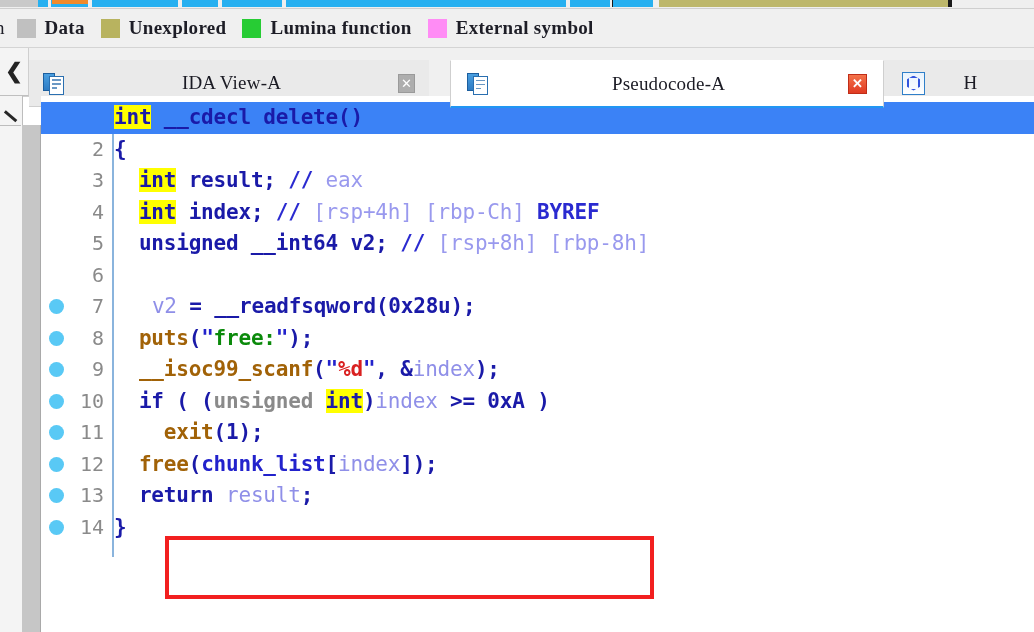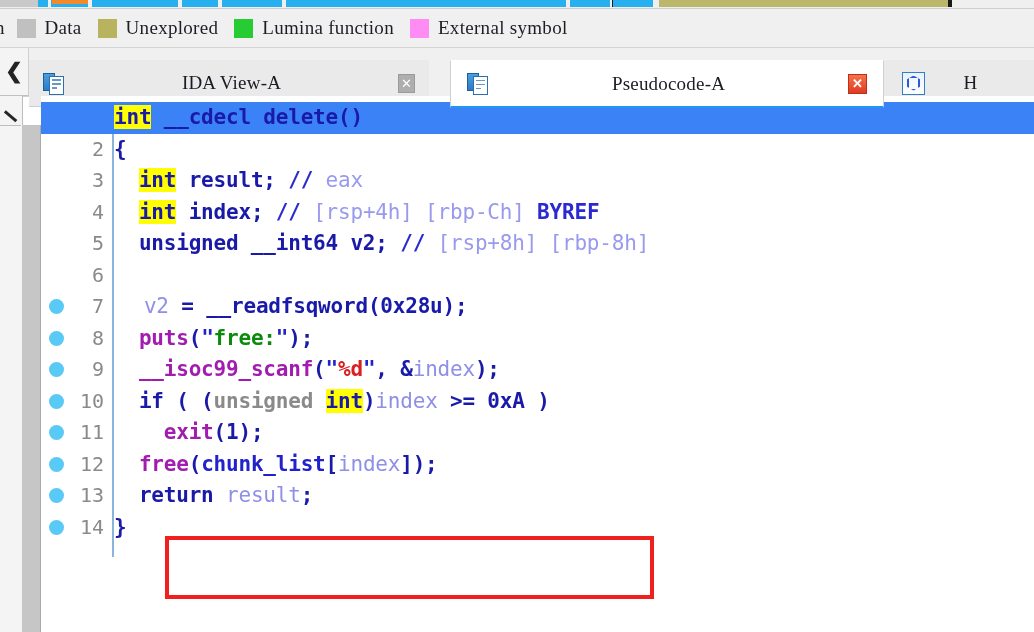--- a/index.html
+++ b/index.html
@@ -56,20 +56,21 @@
     color: #20202a;
     margin-left: -5px;
     margin-right: 12px;
     white-space: nowrap;
   }
   .legend-item {
     display: flex;
     align-items: center;
     margin-right: 16px;
     white-space: nowrap;
+    font-weight: bold;
   }
   .legend-swatch {
     width: 19px; height: 19px;
     margin-right: 9px;
     flex: 0 0 auto;
   }
   .legend-label {
     font-family: "Liberation Serif", serif;
     font-size: 19px;
     color: #1d1d26;
@@ -313,21 +314,21 @@
     white-space: pre;
     font-family: "DejaVu Sans Mono", monospace;
     font-size: 21px;
     letter-spacing: -0.2px;
   }
 
   
   .t-kw      { color: #1a1aa8; font-weight: bold; }
   .t-kwhl    { color: #1a1aa8; font-weight: bold; background: #ffff00; }
   .t-fn      { color: #2222cc; font-weight: bold; }
-  .t-libfn   { color: #a21caf; font-weight: bold; }
+  .t-libfn   { color: #a16207; font-weight: bold; }
   .t-var     { color: #8f8fe8; }
   .t-num     { color: #1a1aa8; font-weight: bold; }
   .t-punct   { color: #1a1aa8; font-weight: bold; }
   .t-cmt     { color: #2a2ad0; font-weight: bold; }
   .t-cmttxt  { color: #9999ee; }
   .t-str     { color: #0b8a0b; font-weight: bold; }
   .t-strq    { color: #2222cc; font-weight: bold; }
   .t-fmt     { color: #d92020; font-weight: bold; }
   .t-type    { color: #8a8a8a; font-weight: bold; }
   .t-plain   { color: #1a1aa8; font-weight: bold; }
@@ -481,21 +482,21 @@
         </div>
         <div class="row" style="position: absolute; left: 0px; top: 100.5px; width: 816px;">
           <div class="code-text"><span class="t-plain">  </span><span class="t-kwhl">int</span><span class="t-plain"> index; </span><span class="t-cmt">// </span><span class="t-cmttxt">[rsp+4h] [rbp-Ch] </span><span class="t-cmt">BYREF</span></div>
         </div>
         <div class="row" style="position: absolute; left: 0px; top: 132px; width: 920px;">
           <div class="code-text"><span class="t-plain">  unsigned __int64 v2; </span><span class="t-cmt">// </span><span class="t-cmttxt">[rsp+8h] [rbp-8h]</span></div>
         </div>
         <div class="row" style="position: absolute; left: 0px; top: 163.5px; width: 920px;">
           <div class="code-text"></div>
         </div>
-        <div class="row" style="position: absolute; left: 5px; top: 195px; width: 756px; padding-left: 21px;">
+        <div class="row" style="position: absolute; left: 13px; top: 195px; width: 756px; padding-left: 21px;">
           <div class="code-text"><span class="t-plain">  </span><span class="t-var">v2</span><span class="t-punct"> = </span><span class="t-plain">__readfsqword</span><span class="t-punct">(</span><span class="t-num">0x28u</span><span class="t-punct">);</span></div>
         </div>
         <div class="row" style="position: absolute; left: 0px; top: 226.5px; width: 920px;">
           <div class="code-text"><span class="t-plain">  </span><span class="t-libfn">puts</span><span class="t-punct">(</span><span class="t-strq">"</span><span class="t-str">free:</span><span class="t-strq">"</span><span class="t-punct">);</span></div>
         </div>
         <div class="row" style="position: absolute; left: 0px; top: 258px; width: 920px;">
           <div class="code-text"><span class="t-plain">  </span><span class="t-libfn">__isoc99_scanf</span><span class="t-punct">(</span><span class="t-strq">"</span><span class="t-fmt">%d</span><span class="t-strq">"</span><span class="t-punct">, &amp;</span><span class="t-var">index</span><span class="t-punct">);</span></div>
         </div>
         <div class="row" style="position: absolute; left: 0px; top: 289.5px; width: 920px;">
           <div class="code-text"><span class="t-plain">  </span><span class="t-kw">if</span><span class="t-punct"> ( (</span><span class="t-type">unsigned </span><span class="t-kwhl">int</span><span class="t-punct">)</span><span class="t-var">index</span><span class="t-punct"> &gt;= </span><span class="t-num">0xA</span><span class="t-punct"> )</span></div>

